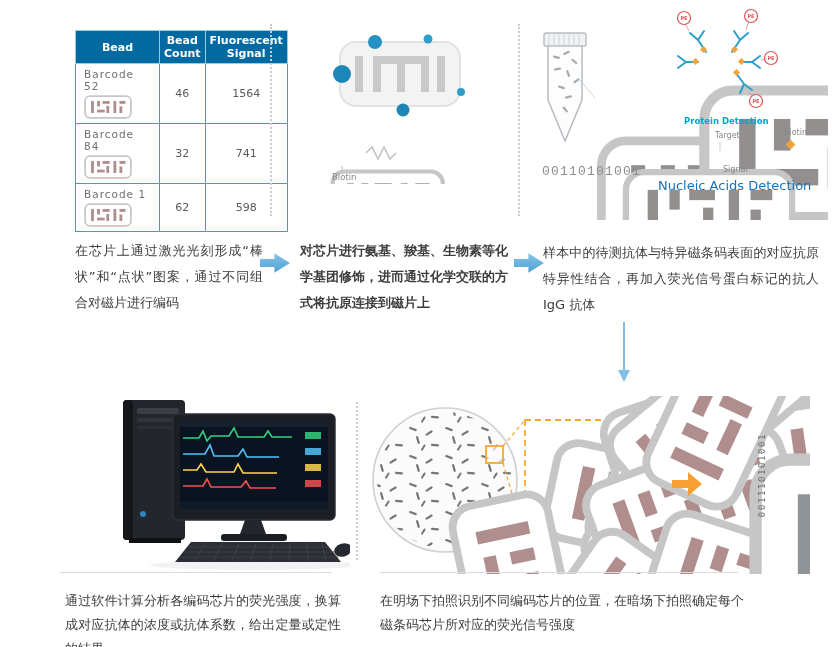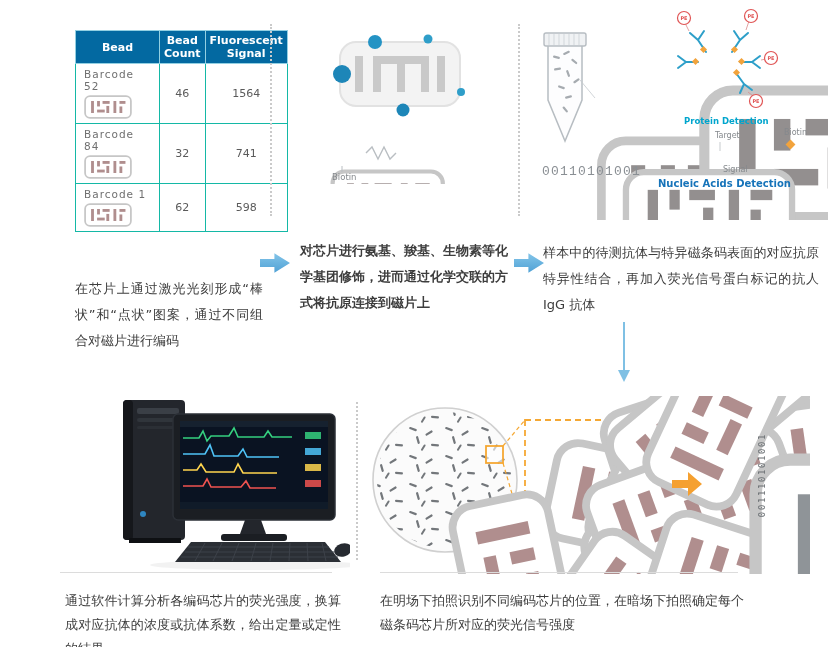--- a/index.html
+++ b/index.html
@@ -29,21 +29,21 @@
 
   
   .tube-panel { position:absolute; left:538px; top:8px; width:290px; height:212px; }
   .tube-panel svg { position:absolute; left:0; top:0; }
   .lbl { position:absolute; color:#85898d; font-size:8px; line-height:9px; }
   .bead-label { position:absolute; left:58px; top:66px; width:66px; font-size:9.5px;
       line-height:11.5px; color:#8a8f94; }
   .code-digits { position:absolute; left:4px; top:156px; font-size:13px; letter-spacing:1.2px;
       color:#8a8f94; font-family:Liberation Mono, monospace; }
   .protein-label { position:absolute; left:146px; top:108px; font-size:8.5px; font-weight:bold; color:#00a5cd; }
-  .nucleic-label { position:absolute; left:112px; top:170px; font-size:10px; font-weight:bold; color:#1673b9;padding-left:8px; }
+  .nucleic-label { position:absolute; left:112px; top:170px; font-size:13px; font-weight:normal; color:#1673b9;padding-left:8px; }
   .target-label  { left:168px; top:123px;margin-left:9px; }
   .probe-label   { left:185px; top:157px; }
   .biotin2-label { left:246px; top:120px; }
 
   
   .caption { position:absolute; font-size:13px; line-height:26px; color:#3d3d3d; text-align:justify; }
   .caption-b { position:absolute; font-size:13px; line-height:24px; color:#3d3d3d; text-align:justify; }
   .step-arrow { position:absolute; width:30px; height:22px;
       background:linear-gradient(180deg,#86c7ea,#4d9fd4);
       clip-path:polygon(0 32%,48% 32%,48% 6%,100% 50%,48% 94%,48% 68%,0 68%); }
@@ -229,21 +229,21 @@
       </g>
     </svg>
     <span class="code-digits">00110101001</span>
     <span class="protein-label">Protein Detection</span>
     <span class="lbl target-label">Target</span>
     <span class="lbl probe-label">Signal</span>
     <span class="lbl biotin2-label">Biotin</span>
     <span class="nucleic-label">Nucleic Acids Detection</span>
   </div>
 
-  <p class="caption" style="left:75px;  top:238px; width:188px;margin-top:38px;">在芯片上通过激光光刻形成“棒状”和“点状”图案，通过不同组合对磁片进行编码</p>
+  <p class="caption" style="left:75px;  top:238px; width:188px;">在芯片上通过激光光刻形成“棒状”和“点状”图案，通过不同组合对磁片进行编码</p>
   <div class="step-arrow" style="left:260px; top:252px;"></div>
   <p class="caption" style="left:300px; top:238px; width:208px;font-weight:bold;">对芯片进行氨基、羧基、生物素等化学基团修饰，进而通过化学交联的方式将抗原连接到磁片上</p>
   <div class="step-arrow" style="left:514px; top:252px;"></div>
   <p class="caption" style="left:543px; top:240px; width:276px;">样本中的待测抗体与特异磁条码表面的对应抗原特异性结合，再加入荧光信号蛋白标记的抗人 IgG 抗体</p>
 
   <svg class="down-arrow" width="16" height="64" viewBox="0 0 16 64">
     <line x1="8" y1="0" x2="8" y2="50" stroke="#7fc0e4" stroke-width="2"></line>
     <polygon points="2,48 14,48 8,60" fill="#7fc0e4"></polygon>
   </svg>
 

